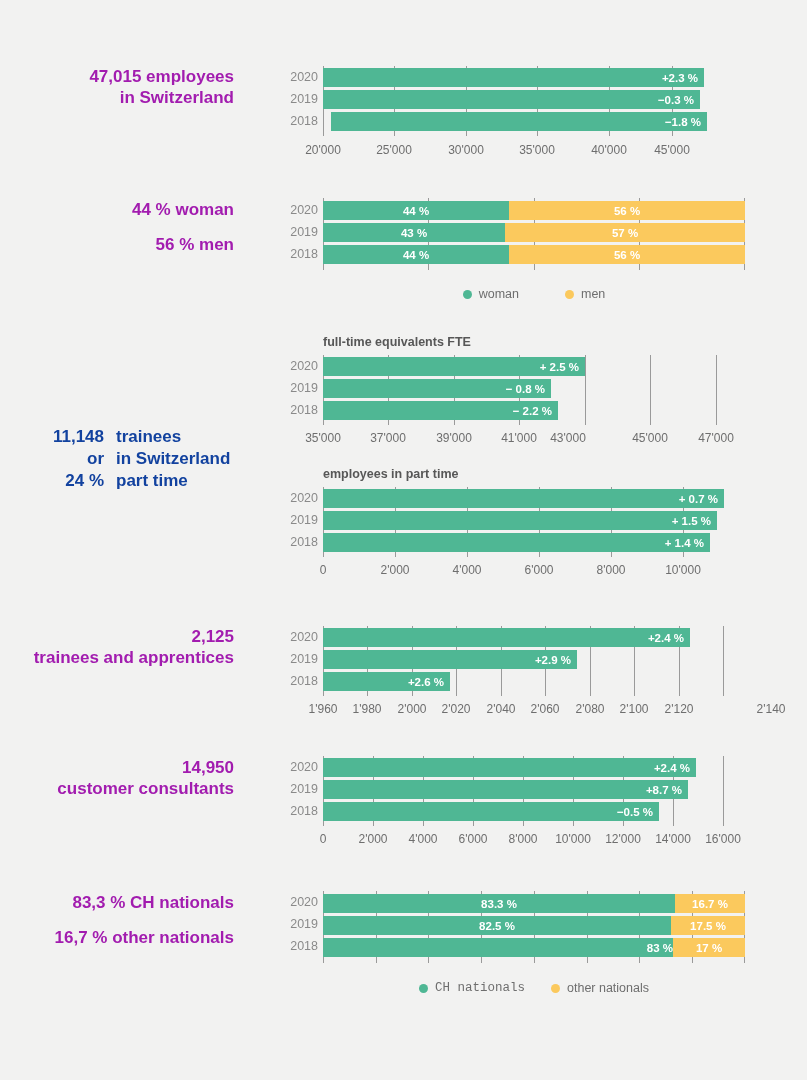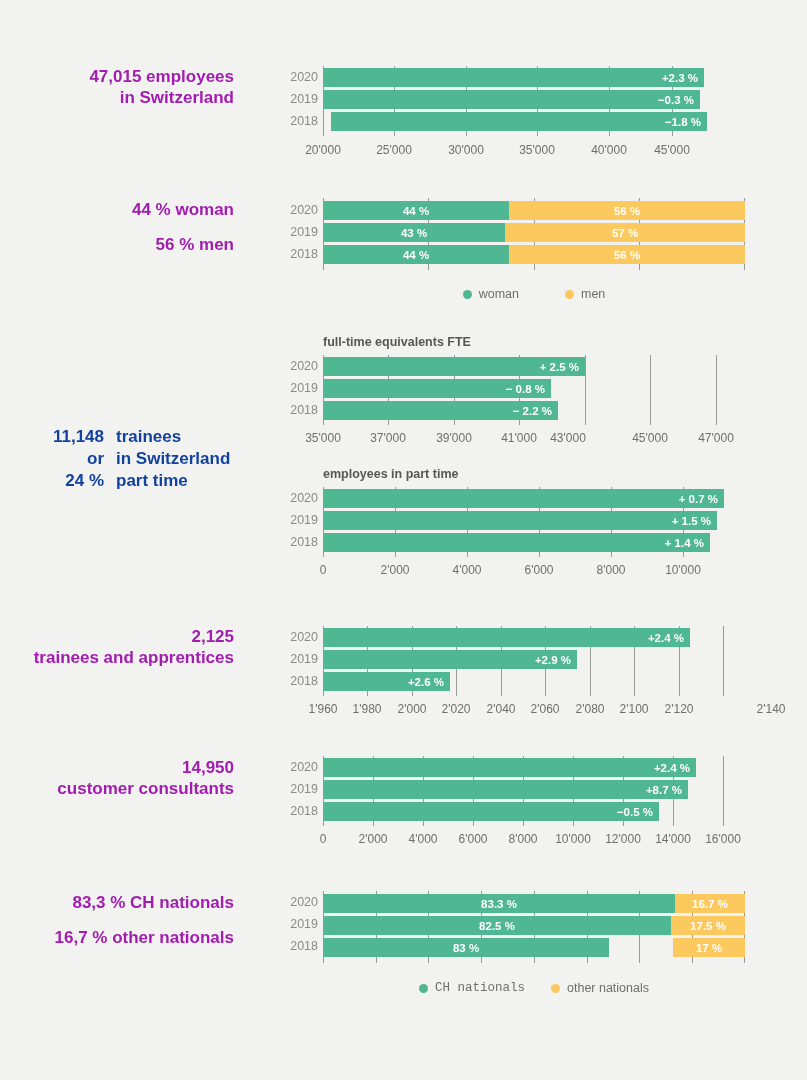--- a/index.html
+++ b/index.html
@@ -389,21 +389,21 @@
           <span class="val">16.7 %</span>
         </div>
 
       <div class="seg green" style="top:25px;left:0;width:348px;">
           <span class="val">82.5 %</span>
         </div>
       <div class="seg yellow" style="top:25px;left:348px;width:74px;">
           <span class="val">17.5 %</span>
         </div>
 
-      <div class="seg green" style="top:47px;left:0;width:286px;">
+      <div class="seg green" style="top:47px;left:0;width:350px;justify-content:flex-end;">
           <span class="val">83 %</span>
         </div>
       <div class="seg yellow" style="top:47px;left:350px;width:72px;">
           <span class="val">17 %</span>
         </div>
     </div>
     <div class="legend" style="left:323px;top:981px;width:422px;justify-content:center;">
       <div class="item" style="margin-right:26px;font-family:Liberation Mono, monospace;">
         <span class="dot green"></span>
         <span class="lbl">CH nationals</span>

